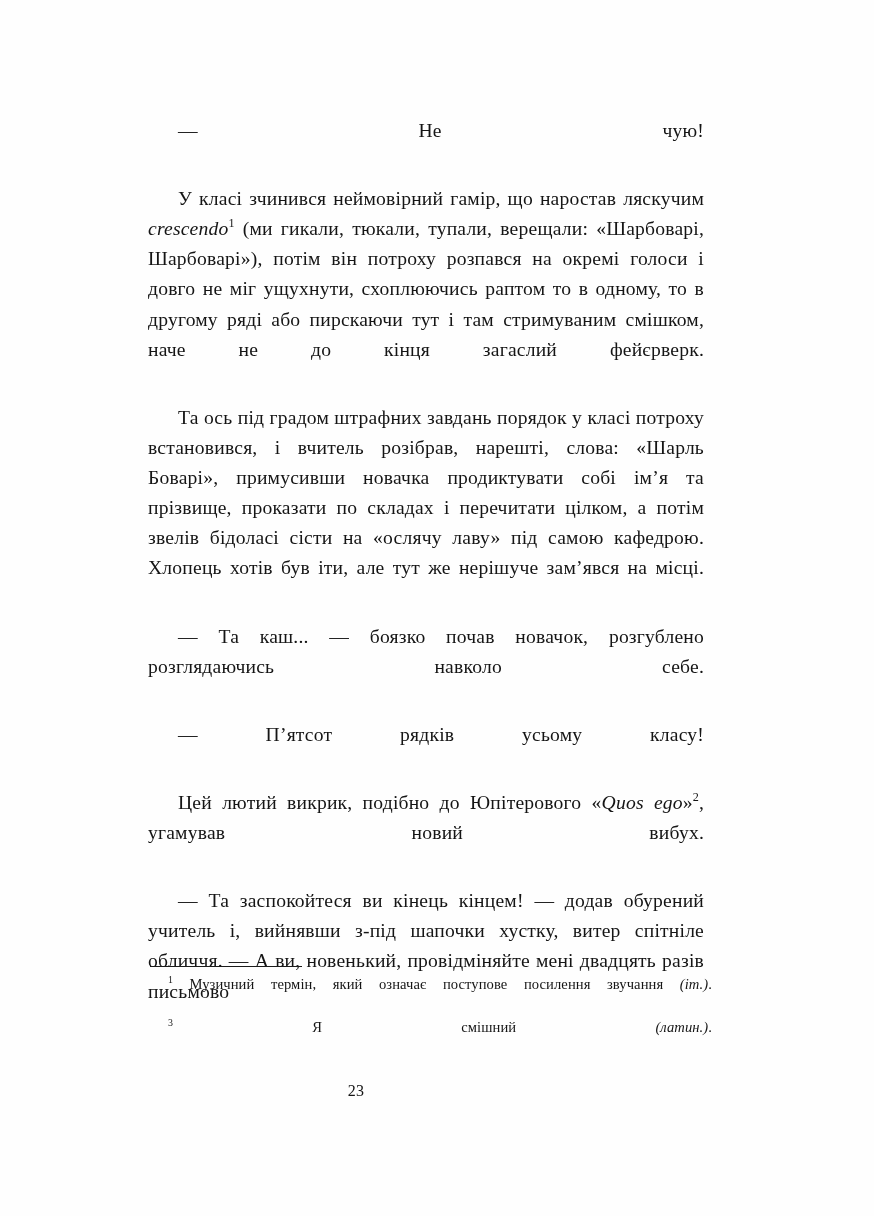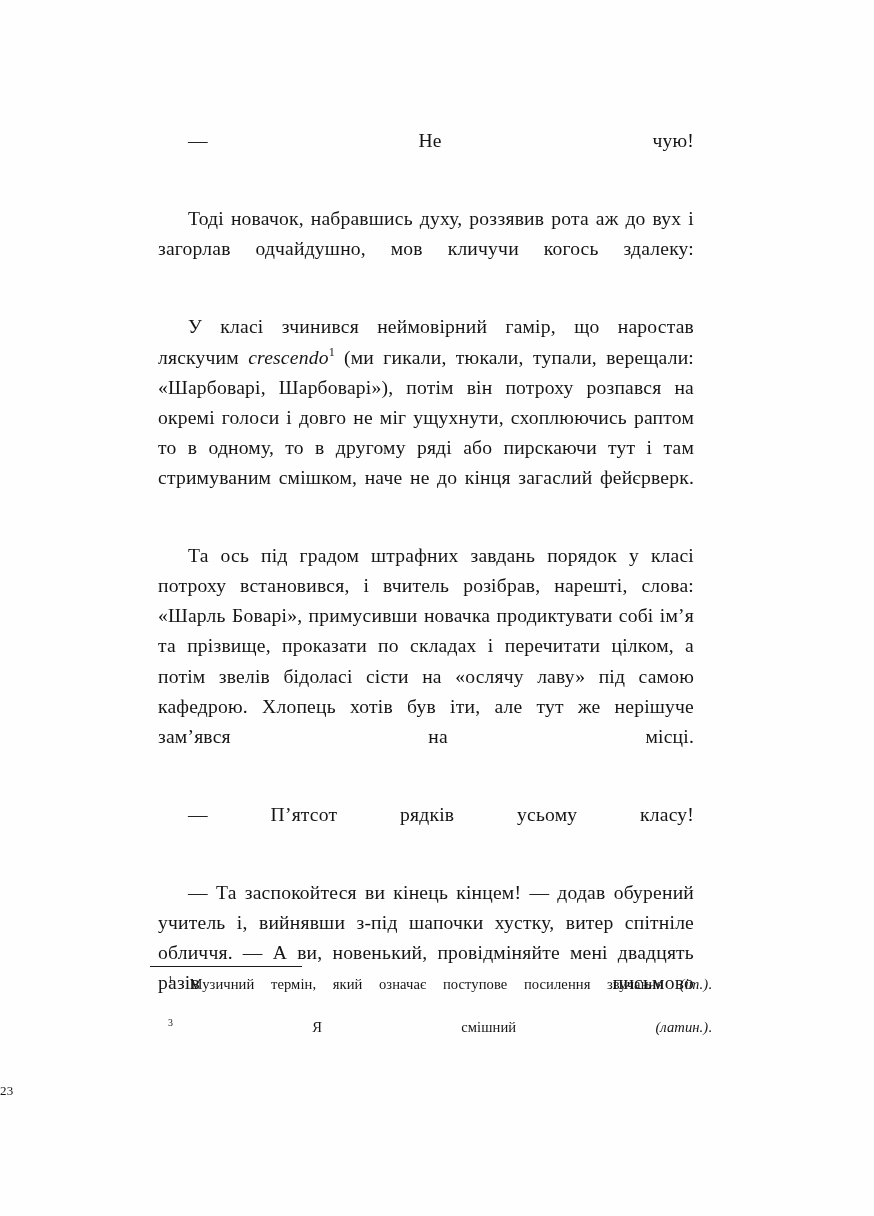--- a/index.html
+++ b/index.html
@@ -27,21 +27,21 @@
 
   
   .textblock {
     position: absolute;
     left: 140px;
     top: 108px;
     width: 572px;
   }
 
   p.para {
-    margin: 18px;
+    margin: 8px;
     font-size: 19.6px;
     line-height: 30.1px;
     text-align: justify;
     text-indent: 30px;
     text-justify: inter-word;
     hyphens: manual;
     letter-spacing: 0.01em;
   }
 
   
@@ -96,37 +96,38 @@
     font-size: 0.68em;
     vertical-align: 0.58em;
   }
 
   
   .folio {
     position: absolute;
     left: 0;
     top: 1078px;
     width: 712px;
-    text-align: left;
-    font-size: 13px;
+    text-align: center;
+    font-size: 16px;
     line-height: 26px;
     letter-spacing: 0.02em;
   }
 </style>
 </head>
 <body>
 
 <div class="page">
 
   <div class="textblock" id="textblock">
       <p class="para"><span>— Не чую!</span></p>
-      <p class="para"><span>Тоді новачок, набравшись духу, роззявив рота аж до вух і загорлав одчайдушно, мов кличучи когось здалеку:</span></p>
       <p class="para"><span>У класі зчинився неймовірний гамір, що наростав ляскучим </span><i>crescendo</i><sup>1</sup><span> (ми гикали, тюкали, тупали, верещали: «Шарбоварі, Шарбоварі»), потім він потроху розпався на окремі голоси і довго не міг ущухнути, схоплюючись раптом то в одному, то в другому ряді або пирскаючи тут і там стримуваним смішком, наче не до кінця загаслий фейєрверк.</span></p>
       <p class="para"><span>Та ось під градом штрафних завдань порядок у класі потроху встановився, і вчитель розібрав, нарешті, слова: «Шарль Боварі», примусивши новачка продиктувати собі ім’я та прізвище, проказати по складах і перечитати цілком, а потім звелів бідоласі сісти на «ослячу лаву» під самою кафедрою. Хлопець хотів був іти, але тут же нерішуче зам’явся на місці.</span></p>
+      <p class="para"><span>— Та каш... — боязко почав новачок, розгублено розглядаючись навколо себе.</span></p>
       <p class="para"><span>— П’ятсот рядків усьому класу!</span></p>
+      <p class="para"><span>Цей лютий викрик, подібно до Юпітерового «</span><i>Quos ego</i><span>»</span><sup>2</sup><span>, угамував новий вибух.</span></p>
       <p class="para"><span>— Та заспокойтеся ви кінець кінцем! — додав обурений учитель і, вийнявши з-під шапочки хустку, витер спітніле обличчя. — А ви, новенький, провідміняйте мені двадцять разів письмово </span></p>
     </div>
 
   <div class="footnotes">
     <div class="fn-rule"></div>
     <div id="footnotelist">
         <p class="footnote"><sup>1</sup> <span>Музичний термін, який означає поступове посилення звучання </span><i>(іт.)</i><span>.</span></p>
         <p class="footnote"><sup>3</sup> <span>Я смішний </span><i>(латин.)</i><span>.</span></p>
       </div>
   </div>

